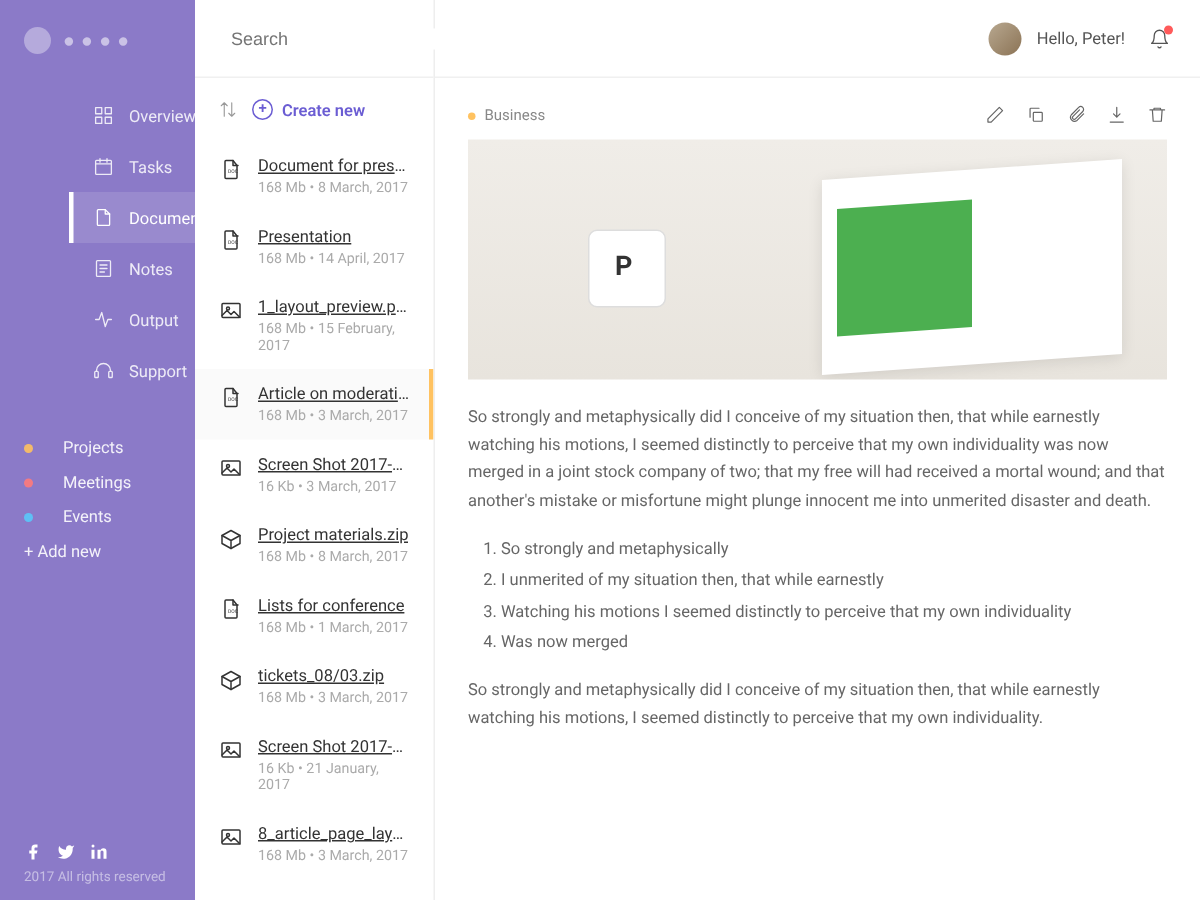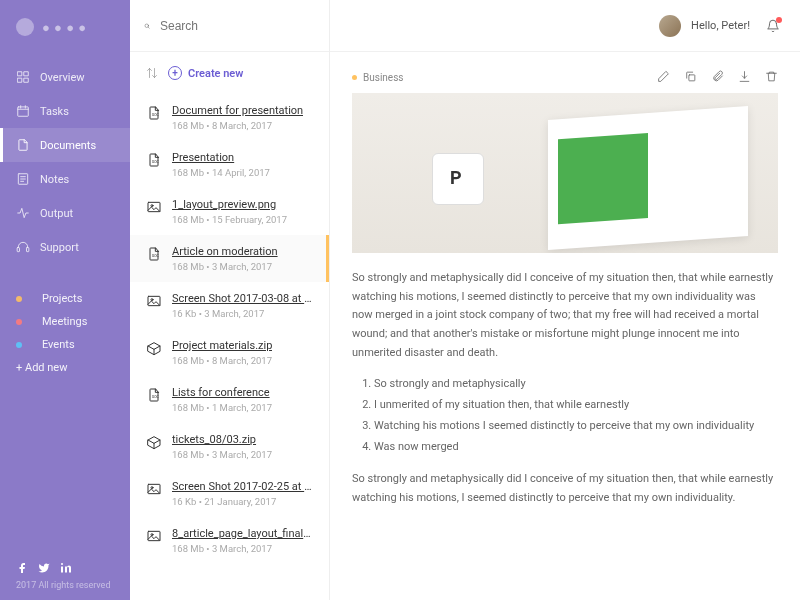--- a/index.html
+++ b/index.html
@@ -3,37 +3,37 @@
 <meta charset="utf-8">
 <style>
   * { box-sizing: border-box; margin: 0; padding: 0; }
   body { font-family: -apple-system, BlinkMacSystemFont, "Segoe UI", Roboto, sans-serif; background: #f5f5f7; font-size: 12px; color: #333; }
   .app { width: 800px; height: 600px; margin: 0 auto; display: flex; background: #fff; box-shadow: 0 10px 40px rgba(0,0,0,0.08); overflow: hidden; }
   
   .sidebar { width: 130px; background: #8b7ac8; color: #fff; display: flex; flex-direction: column; padding: 18px 0 10px; }
   .logo { padding: 0 16px 18px; display: flex; align-items: center; gap: 8px; opacity: .9; filter: blur(0.5px); }
   .logo-circle { width: 18px; height: 18px; border-radius: 50%; background: rgba(255,255,255,.4); }
   .logo-text { font-size: 13px; font-weight: 600; color: rgba(255,255,255,.6); letter-spacing: .5px; }
-  .nav { display: flex; flex-direction: column; margin-top: 6px; }
+  .nav { display: flex; flex-direction: column; margin-top: 6px; margin-left: 46px; }
   .nav-item { display: flex; align-items: center; gap: 10px; padding: 10px 16px; font-size: 11px; cursor: pointer; opacity: .85; position: relative; }
   .nav-item.active { background: rgba(255,255,255,.12); opacity: 1; }
   .nav-item.active::before { content: ""; position: absolute; left: 0; top: 0; bottom: 0; width: 3px; background: #fff; }
   .nav-ico { width: 14px; height: 14px; flex: 0 0 14px; display:flex; align-items:center; justify-content:center; }
   .tags { margin-top: 28px; padding: 0 16px; display: flex; flex-direction: column; gap: 10px; }
   .tag { display: flex; align-items: center; gap: 20px; font-size: 11px; opacity: .9; cursor: pointer; }
   .tag-dot { width: 6px; height: 6px; border-radius: 50%; }
   .add-new { display:flex; align-items:center; gap:8px; font-size:11px; opacity:.9; cursor:pointer; }
   .footer { margin-top: auto; padding: 0 16px; }
   .social { display: flex; gap: 10px; margin-bottom: 6px; }
   .social span { width: 12px; height: 12px; display:flex; }
   .copyright { font-size: 9px; opacity: .5; }
   
   .sidebar::after { content:""; position:absolute; }
   
-  .midcol { width: 200px; border-right: 1px solid #eee; display: flex; flex-direction: column; }
+  .midcol { width: 160px; border-right: 1px solid #eee; display: flex; flex-direction: column; }
   .topbar { height: 52px; display: flex; align-items: center; padding: 0 14px; gap: 10px; border-bottom: 1px solid #f0f0f0; }
   .search-ico { width: 14px; height: 14px; }
   .search-input { border: none; outline: none; font-size: 12px; flex: 1; color: #888; }
   .mid-header { display: flex; align-items: center; gap: 10px; padding: 14px 16px; }
   .sort-ico { width: 12px; height: 12px; color: #999; }
   .create-btn { display: flex; align-items: center; gap: 6px; color: #6b5dd3; font-weight: 600; font-size: 11px; cursor: pointer; }
   .create-plus { width: 14px; height: 14px; border: 1.5px solid #6b5dd3; border-radius: 50%; display:flex; align-items:center; justify-content:center; font-size:10px; line-height:1; }
   .doc-list { display: flex; flex-direction: column; overflow:hidden; }
   .doc-item { display: flex; gap: 10px; padding: 10px 16px; cursor: pointer; position:relative; }
   .doc-item.selected { background: #fafafa; }

